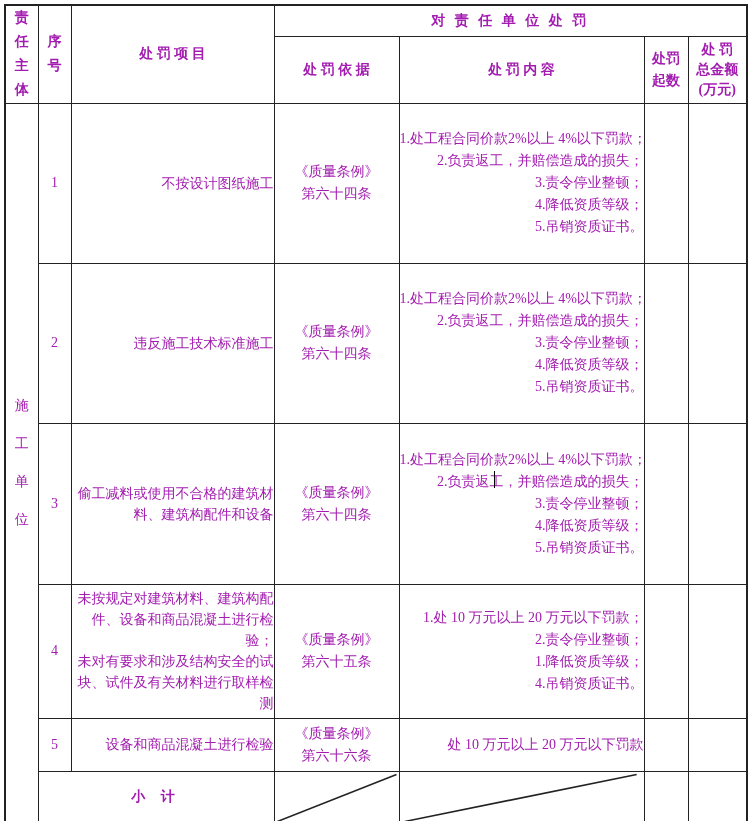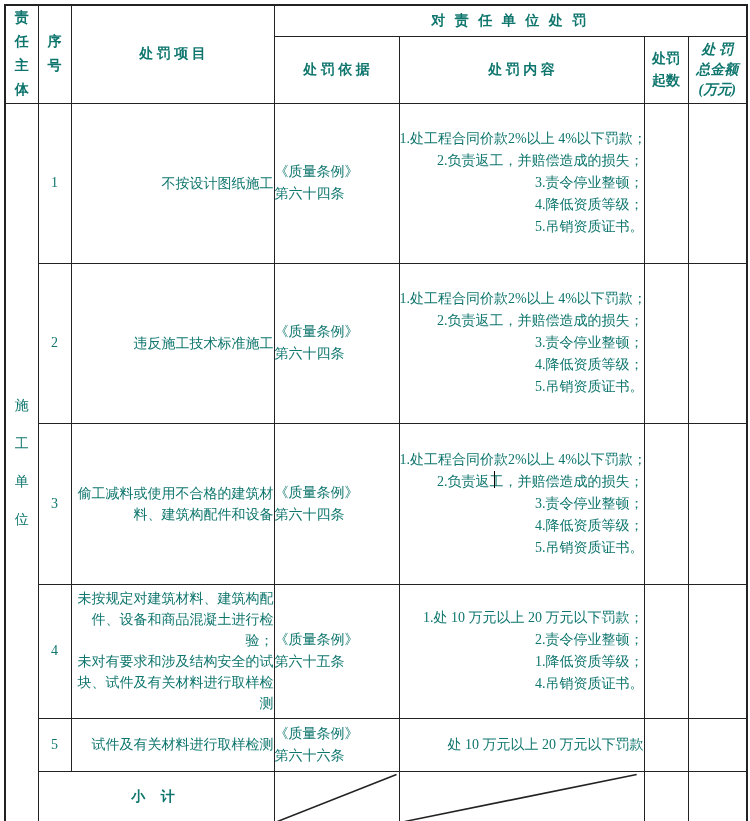--- a/index.html
+++ b/index.html
@@ -1,49 +1,49 @@
 <!DOCTYPE html>
 <html><head>
 <meta charset="utf-8">
 <style>
   html,body { margin:0; padding:0; background:#ffffff; }
   .page {
     position:relative; width:750px; height:821px; background:#ffffff;
-    font-family:"Liberation Serif", serif; color:#0f766e;
+    font-family:"Liberation Serif", serif; color:#a21caf;
     overflow:hidden;
   }
   table.doc {
     position:absolute; left:4px; top:4px;
     width:742px; table-layout:fixed;
     border-collapse:collapse;
     border:2px solid #222;
   }
   table.doc td {
     border:1px solid #222;
     padding:0; margin:0;
     vertical-align:middle;
     overflow:hidden;
     font-size:14px;
   }
   
   td.hdr { font-weight:bold; text-align:center; }
   td.band { font-size:15px; letter-spacing:3px; }
-  td.hdr-small { font-size:13px; line-height:20px;font-style:italic; }
+  td.hdr-small { font-size:13px; line-height:20px; }
   td.hdr-count { font-size:14px; line-height:22px; }
   
   .vtext {
     width:1.05em; margin:0 auto;
     word-break:break-all; text-align:center;
   }
   .vtext.hdrv { font-weight:bold; line-height:24px; font-size:14px; }
   .vtext.entity { line-height:38px; font-size:14px; }
   
   td.num { text-align:center; font-size:13px; }
   td.item-cell { padding:2px 4px; line-height:21px; text-align:right; }
-  td.basis-cell { text-align:left; line-height:22px; }
+  td.basis-cell { text-align:center; line-height:22px; }
   td.content-cell { padding:2px 0 2px 7px; line-height:22px; text-align:right; font-size:13.5px; }
   td.content-cell div { white-space:nowrap; }
   td.item-cell div { white-space:normal; }
   td.subtotal-cell { font-weight:bold; text-align:center; letter-spacing:6px; font-size:15px; }
   td.diag { position:relative; padding:0; }
   td.diag svg { position:absolute; left:0; top:0; width:100%; height:100%; display:block; }
   .caret {
     position:absolute; left:494px; top:471px;
     width:1.4px; height:17px; background:#000;
   }
@@ -168,21 +168,21 @@
             <div>1.降低资质等级；</div>
             <div>4.吊销资质证书。</div>
           </td>
       <td></td>
       <td></td>
     </tr>
 
     <tr style="height:53px">
       <td class="num">5</td>
       <td class="item-cell">
-            <div>试件及有关材料进行取样检测</div>
+            <div>设备和商品混凝土进行检验</div>
           </td>
       <td class="basis-cell">
             <div>《质量条例》</div>
             <div>第六十六条</div>
           </td>
       <td class="content-cell">
             <div>处 10 万元以上 20 万元以下罚款</div>
           </td>
       <td></td>
       <td></td>

